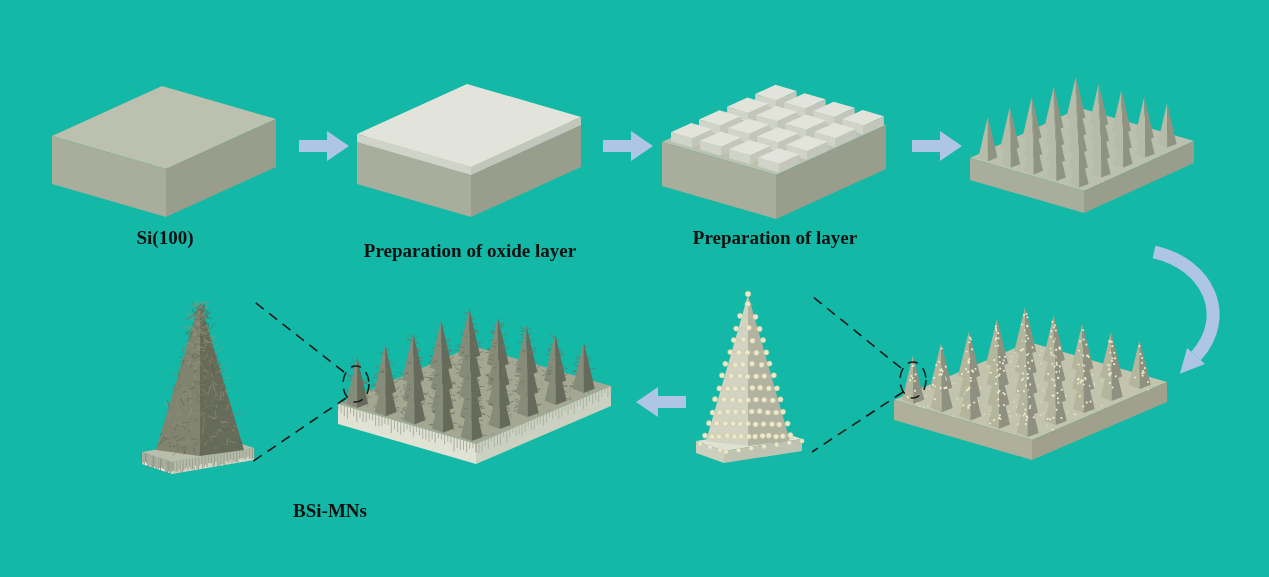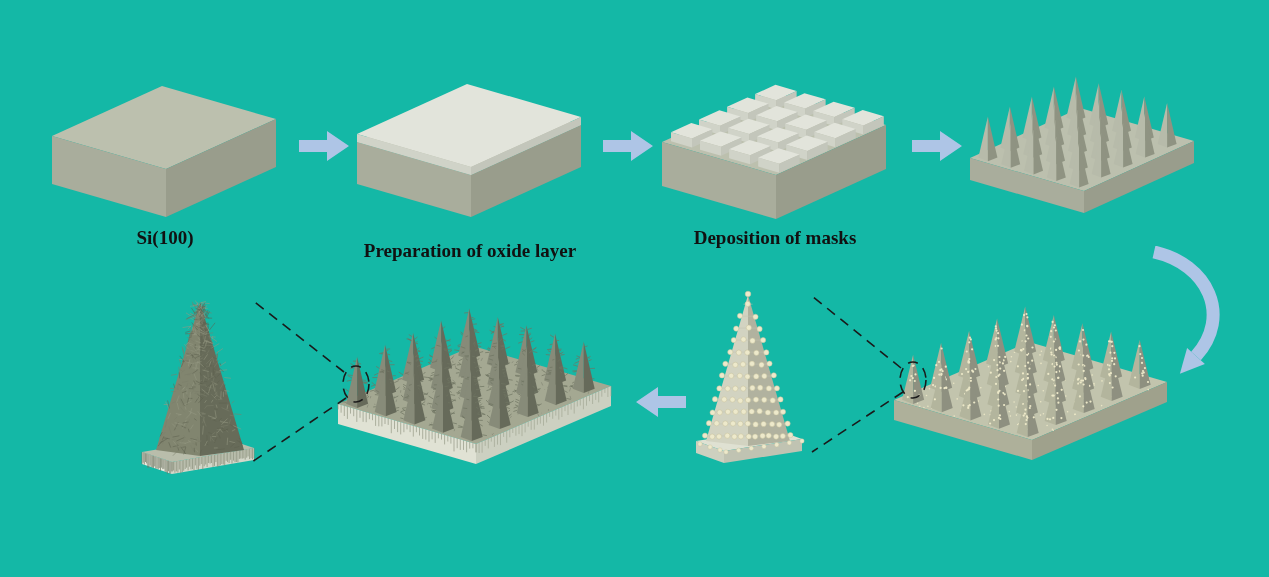--- a/index.html
+++ b/index.html
@@ -1894,14 +1894,15 @@
     <ellipse cx="356" cy="384" rx="13" ry="18" class="dash"></ellipse>
     <line x1="344" y1="372" x2="252" y2="300" class="dash"></line>
     <line x1="346" y1="398" x2="252" y2="462" class="dash"></line>
     <ellipse cx="913" cy="380" rx="13" ry="18" class="dash"></ellipse>
     <line x1="901" y1="368" x2="812" y2="296" class="dash"></line>
     <line x1="903" y1="392" x2="812" y2="452" class="dash"></line>
   </svg>
 
   <div class="lbl" style="left:40px;top:227px;width:250px">Si(100)</div>
   <div class="lbl" style="left:330px;top:240px;width:280px">Preparation of oxide layer</div>
-  <div class="lbl" style="left:650px;top:227px;width:250px">Deposition of masks</div>
+  <div class="lbl" style="left:650px;top:227px;width:250px">Preparation of layer</div>
+  <div class="lbl" style="left:250px;top:500px;width:160px">BSi-MNs</div>
 </div>
 
 </body></html>

